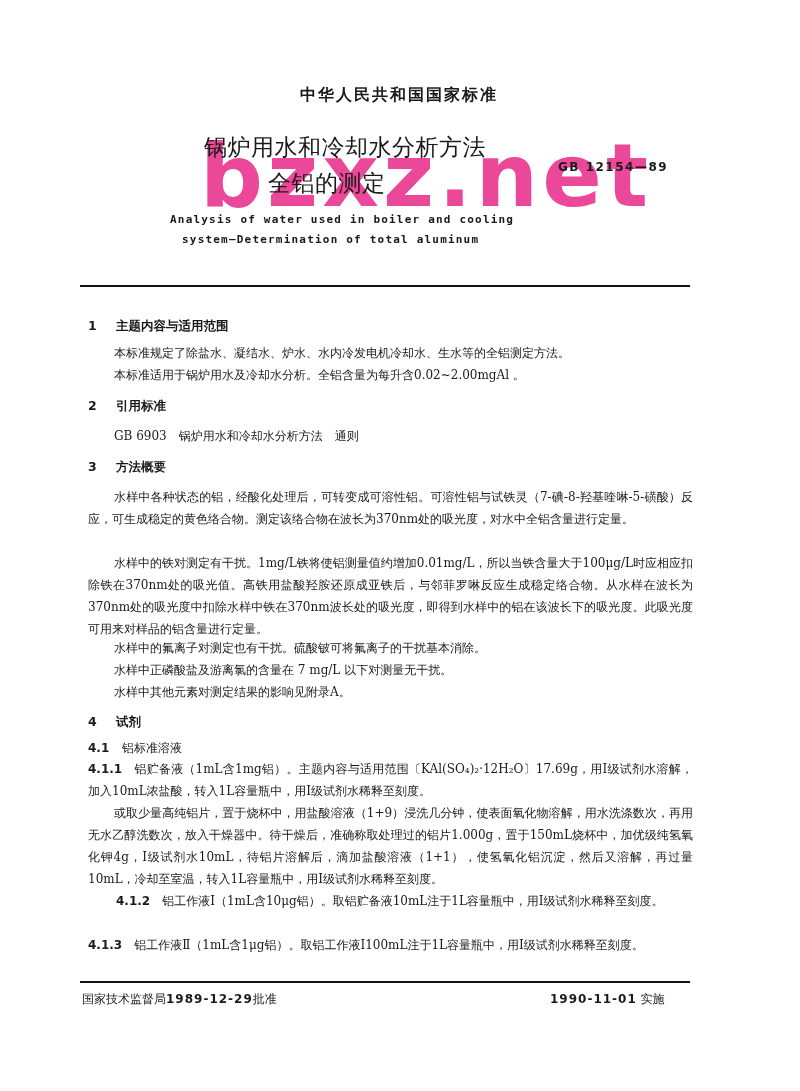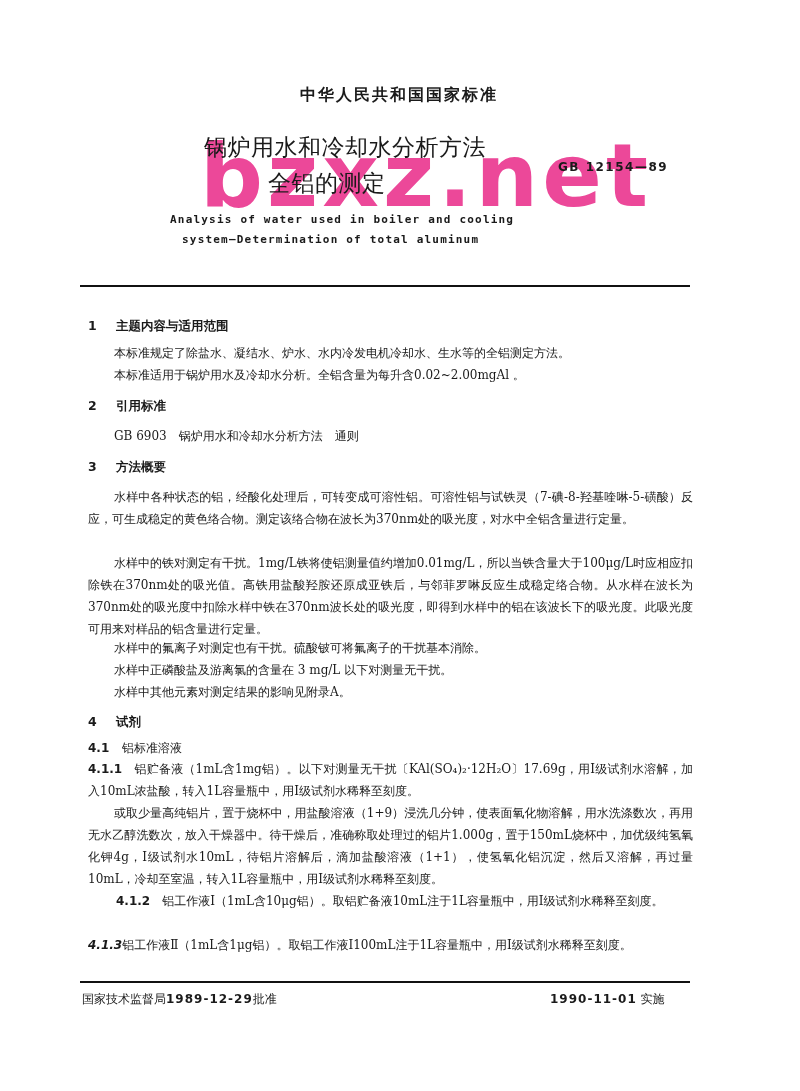--- a/index.html
+++ b/index.html
@@ -56,38 +56,38 @@
   <span class="num">2</span><span>引用标准</span>
 </div>
 <div class="abs line" style="top:428px;">GB 6903　锅炉用水和冷却水分析方法　通则</div>
 
 <div class="abs h" style="top:459px;">
   <span class="num">3</span><span>方法概要</span>
 </div>
 <div class="abs p indent" style="top:486px;">水样中各种状态的铝，经酸化处理后，可转变成可溶性铝。可溶性铝与试铁灵（7-碘-8-羟基喹啉-5-磺酸）反应，可生成稳定的黄色络合物。测定该络合物在波长为370nm处的吸光度，对水中全铝含量进行定量。</div>
 <div class="abs p indent" style="top:552px;">水样中的铁对测定有干扰。1mg/L铁将使铝测量值约增加0.01mg/L，所以当铁含量大于100μg/L时应相应扣除铁在370nm处的吸光值。高铁用盐酸羟胺还原成亚铁后，与邻菲罗啉反应生成稳定络合物。从水样在波长为370nm处的吸光度中扣除水样中铁在370nm波长处的吸光度，即得到水样中的铝在该波长下的吸光度。此吸光度可用来对样品的铝含量进行定量。</div>
 <div class="abs line" style="top:640px;">水样中的氟离子对测定也有干扰。硫酸铍可将氟离子的干扰基本消除。</div>
-<div class="abs line" style="top:662px;">水样中正磷酸盐及游离氯的含量在 3 mg/L 以下对测量无干扰。</div>
+<div class="abs line" style="top:662px;">水样中正磷酸盐及游离氯的含量在 7 mg/L 以下对测量无干扰。</div>
 <div class="abs line" style="top:684px;text-align:center;">水样中其他元素对测定结果的影响见附录A。</div>
 
 <div class="abs h" style="top:714px;">
   <span class="num">4</span><span>试剂</span>
 </div>
 <div class="abs" style="top:740px; left:88px; font-size:12px;">
   <span class="sub" style="display:inline-block;width:34px;">4.1</span><span>铝标准溶液</span>
 </div>
 <div class="abs p" style="top:758px;">
-  <span class="sub" style="margin-right:12px;">4.1.1</span><span>铝贮备液（1mL含1mg铝）。以下对测量无干扰〔KAl(SO₄)₂·12H₂O〕17.69g，用Ⅰ级试剂水溶解，加入10mL浓盐酸，转入1L容量瓶中，用Ⅰ级试剂水稀释至刻度。</span>
+  <span class="sub" style="margin-right:12px;">4.1.1</span><span>铝贮备液（1mL含1mg铝）。主题内容与适用范围〔KAl(SO₄)₂·12H₂O〕17.69g，用Ⅰ级试剂水溶解，加入10mL浓盐酸，转入1L容量瓶中，用Ⅰ级试剂水稀释至刻度。</span>
 </div>
 <div class="abs p indent" style="top:802px;">或取少量高纯铝片，置于烧杯中，用盐酸溶液（1+9）浸洗几分钟，使表面氧化物溶解，用水洗涤数次，再用无水乙醇洗数次，放入干燥器中。待干燥后，准确称取处理过的铝片1.000g，置于150mL烧杯中，加优级纯氢氧化钾4g，Ⅰ级试剂水10mL，待铝片溶解后，滴加盐酸溶液（1+1），使氢氧化铝沉淀，然后又溶解，再过量10mL，冷却至室温，转入1L容量瓶中，用Ⅰ级试剂水稀释至刻度。</div>
 <div class="abs p" style="top:890px;">
   <span class="sub" style="margin-right:12px;margin-left:28px;">4.1.2</span><span>铝工作液Ⅰ（1mL含10μg铝）。取铝贮备液10mL注于1L容量瓶中，用Ⅰ级试剂水稀释至刻度。</span>
 </div>
 <div class="abs p" style="top:934px;">
-  <span class="sub" style="font-style:italic;">4.1.3</span><span>铝工作液Ⅱ（1mL含1μg铝）。取铝工作液Ⅰ100mL注于1L容量瓶中，用Ⅰ级试剂水稀释至刻度。</span>
+  <span class="sub" style="margin-right:12px;">4.1.3</span><span>铝工作液Ⅱ（1mL含1μg铝）。取铝工作液Ⅰ100mL注于1L容量瓶中，用Ⅰ级试剂水稀释至刻度。</span>
 </div>
 
 <div class="abs rule bottom"></div>
 
 <div class="abs footer" style="left:82px;">
   <span>国家技术监督局</span><b>1989-12-29</b><span>批准</span>
 </div>
 <div class="abs footer" style="left:550px;">
   <b>1990-11-01</b> <span>实施</span>
 </div>

